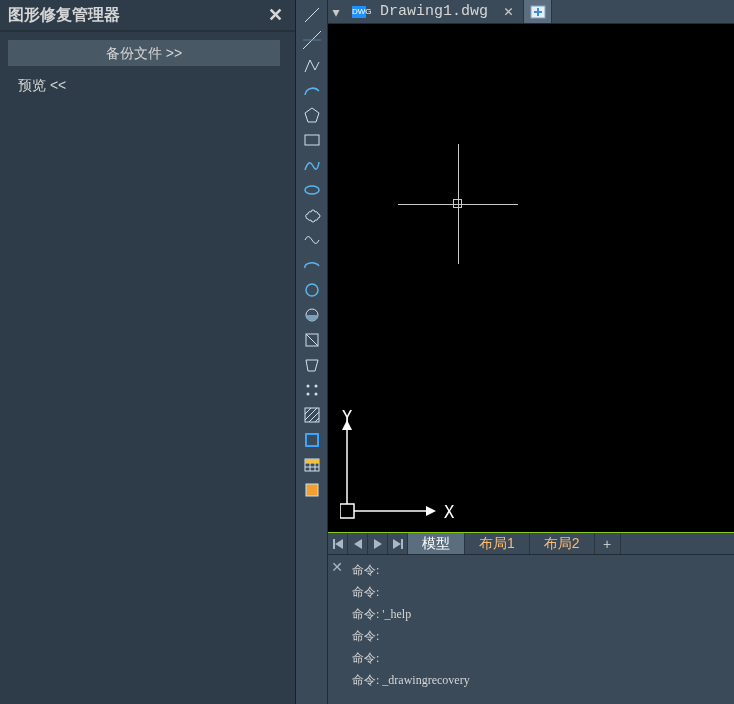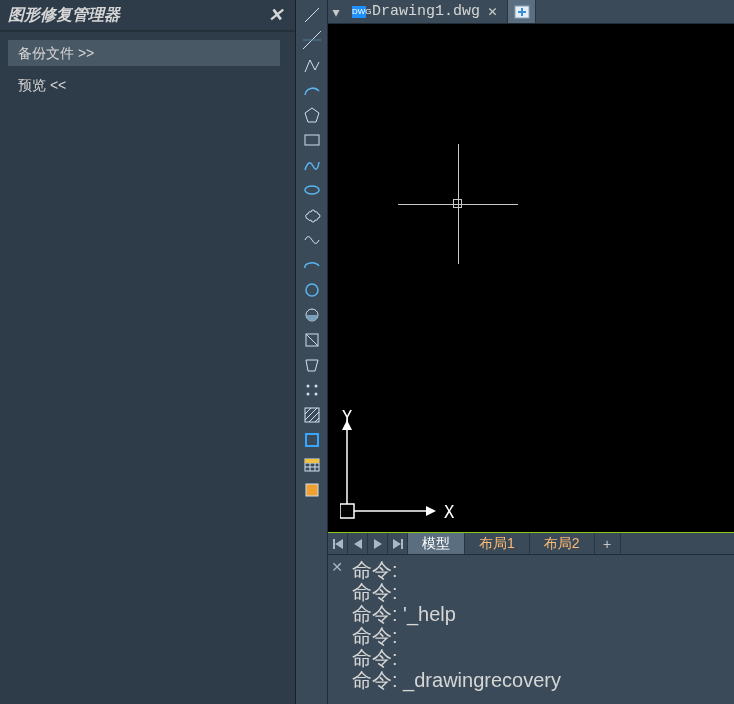--- a/index.html
+++ b/index.html
@@ -23,21 +23,20 @@
     height: 32px;
     display: flex;
     align-items: center;
     justify-content: space-between;
     padding: 12px 8px;
     background: #2e3c49;
     border-bottom: 2px solid #24303a;
     font-weight: bold;
     font-size: 16px;
     color: #d6d6d6;
-    font-style: italic;
   }
   .close-x {
     font-size: 18px;
     font-weight: bold;
     color: #d6d6d6;
     cursor: pointer;
     padding: 0 4px;
   }
   .panel-body {
     padding: 8px;
@@ -45,20 +44,21 @@
   .band {
     width: 272px;
     height: 26px;
     line-height: 26px;
     background: #495865;
     color: #d6d6d6;
     padding: 0 10px;
     margin-bottom: 6px;
     font-size: 14px;
     cursor: pointer;
+    text-align: center;
   }
   .band-plain {
     height: 26px;
     line-height: 26px;
     padding: 0 10px;
     color: #d6d6d6;
     font-size: 14px;
     cursor: pointer;
   }
 
@@ -105,21 +105,21 @@
   }
   .doc-dd {
     width: 16px;
     display: flex; align-items: center; justify-content: center;
     color: #c8c8c8;
     cursor: pointer;
   }
   .doc-tab {
     display: flex;
     align-items: center;
-    gap: 6px;
+    gap: 14px;
     padding: 0 8px;
     background: #3a4a58;
     color: #d6d6d6;
     font-family: "Consolas","Courier New",monospace;
     font-size: 15px;
     cursor: pointer;
     border-right: 1px solid #2a3542;
   }
   .doc-tab .dwg-icon {
     width: 14px; height: 12px;
@@ -224,22 +224,22 @@
     width: 18px;
     padding-top: 4px;
     text-align: center;
     color: #a8b8c6;
     cursor: pointer;
   }
   .cmd-lines {
     flex: 1;
     padding: 4px 6px;
     color: #d6d6d6;
-    font-family: Liberation Sans, sans-serif;
-    font-size: 20px;
+    font-family: Liberation Serif, serif;
+    font-size: 12px;
     line-height: 22px;
     white-space: pre;
     overflow: hidden;
   }
 </style>
 </head>
 <body>
 
 <div class="left-panel">
   <div class="panel-header">

